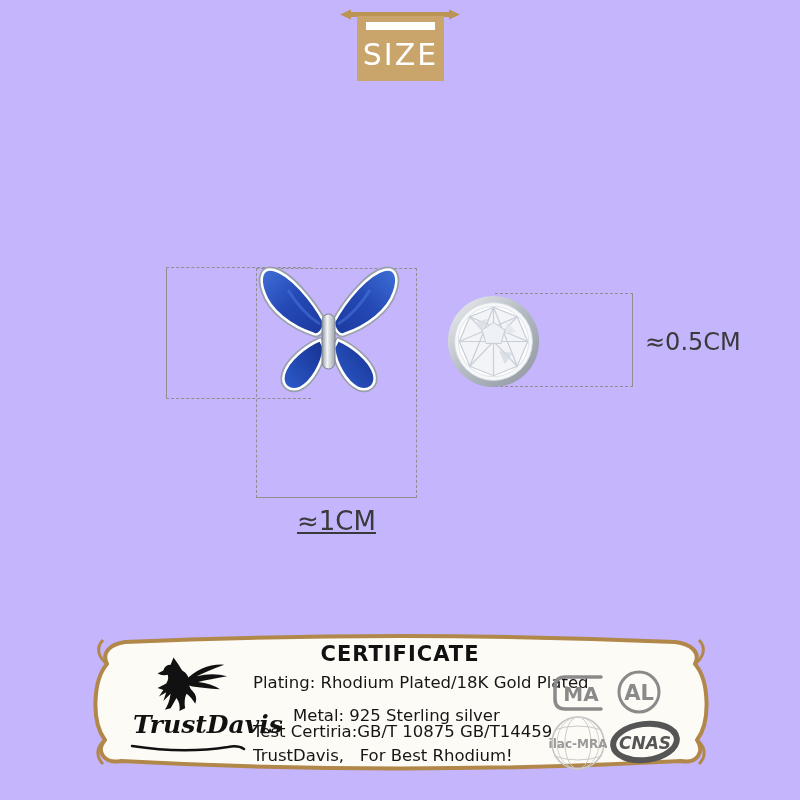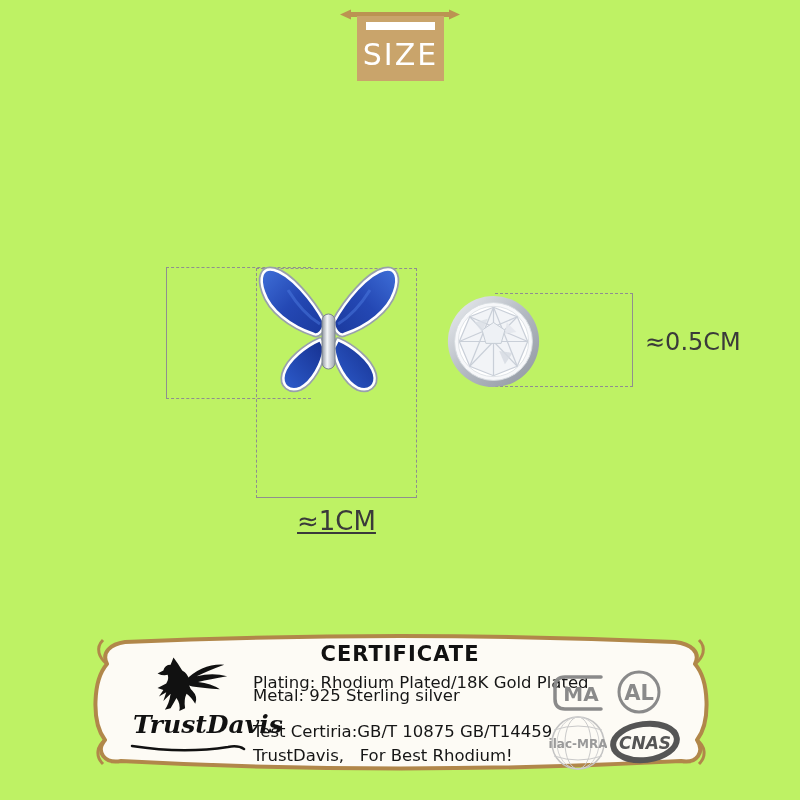--- a/index.html
+++ b/index.html
@@ -1,16 +1,16 @@
 <!DOCTYPE html>
 <html><head>
 <meta charset="utf-8">
 <style>
   html,body{margin:0;padding:0;background:#ffffff;}
-  #stage{position:relative;width:800px;height:800px;background:#bef264;overflow:hidden;
+  #stage{position:relative;width:800px;height:800px;background:#c4b5fd;overflow:hidden;
          font-family:"DejaVu Sans","Liberation Sans",sans-serif;}
 
   
   .banner-rod{position:absolute;left:340px;top:7px;width:120px;height:16px;}
   .banner-square{position:absolute;left:357px;top:16px;width:87px;height:65px;
                  background:#C9A46B;}
   .banner-slot{position:absolute;left:9px;top:6px;width:69px;height:8px;background:#ffffff;}
   .banner-label{position:absolute;left:0;top:16px;width:87px;text-align:center;
                 color:#ffffff;font-size:30px;letter-spacing:2px;line-height:46px;}
 
@@ -33,21 +33,21 @@
 
   .jewel{position:absolute;z-index:2;}
 
   
   .certificate{position:absolute;left:85px;top:618px;width:630px;height:175px;}
   .cert-scroll{position:absolute;left:0;top:0;}
   .cert-title{position:absolute;left:0;top:24px;width:630px;text-align:center;
               color:#111;font-size:21px;font-weight:600;letter-spacing:1px;}
   .cert-line{position:absolute;left:168px;color:#161616;font-size:16.5px;white-space:pre;}
   .cert-line.l0{top:55px;}
-  .cert-line.l1{top:68px;}
+  .cert-line.l1{top:88px;margin-left:40px;}
   .cert-line.l2{top:104px;}
   .cert-line.l3{top:128px;}
 
   .brand{position:absolute;left:28px;top:38px;width:150px;text-align:center;}
   .brand-horse{display:block;margin:0 auto;}
   .brand-name{display:block;color:#111;font-family:"DejaVu Serif","Liberation Serif",serif;
               font-style:italic;font-weight:bold;font-size:25px;margin-top:-4px;margin-left:20px;}
 
   .marks{position:absolute;left:462px;top:48px;width:150px;height:120px;}
   .mark{position:absolute;}

